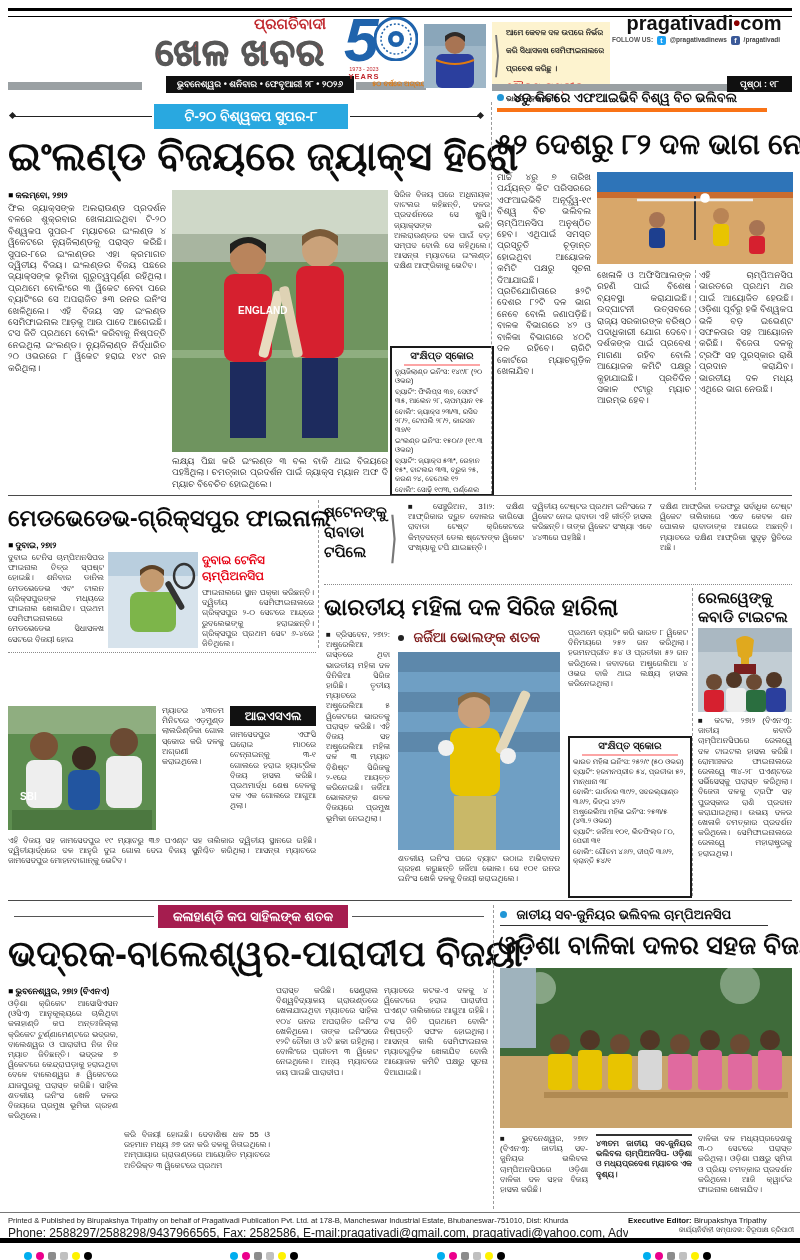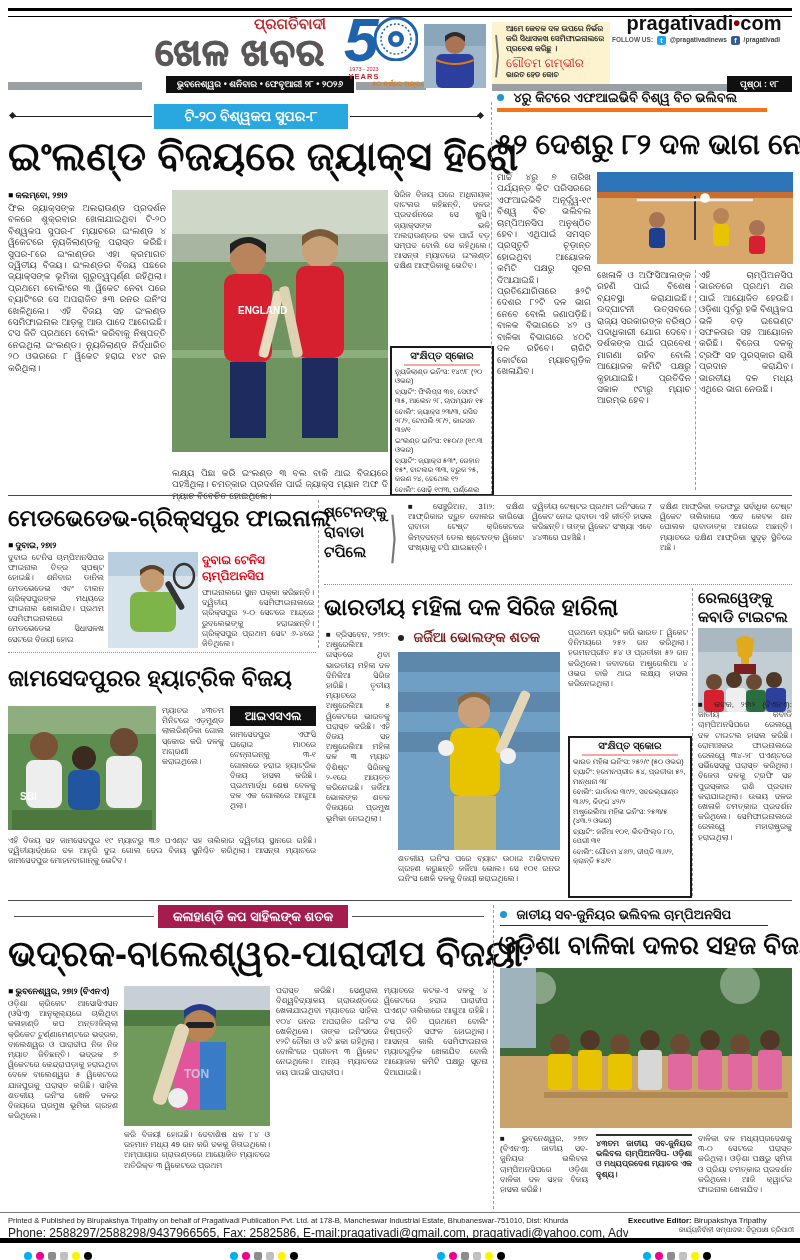--- a/index.html
+++ b/index.html
@@ -64,21 +64,21 @@
       <rect width="62" height="22" fill="#8aa6ba"></rect>
       <circle cx="31" cy="20" r="10" fill="#a87453"></circle>
       <path d="M21 18 q10 -12 20 0 l0 -6 q-10 -8 -20 0 z" fill="#2e2a28"></path>
       <rect x="12" y="30" width="38" height="34" rx="6" fill="#2b3f9e"></rect>
       <path d="M12 36 q19 8 38 0" stroke="#e07a10" stroke-width="2" fill="none"></path>
     </svg>
   </div>
 
   <div class="abs" style="left:492px;top:22px;width:118px;height:68px;background:#fdf3cf;padding:2px 2px 2px 14px;box-sizing:border-box">
     <div class="brace" style="left:2px;top:24px;font-size:14px"></div>
-    <div style="font-size:7.8px;line-height:10px;font-weight:bold;color:#222;text-align:left">ଆମେ କେବଳ ଦଳ ଉପରେ ନିର୍ଭର କରି ସିଧାସଳଖ ସେମିଫାଇନାଲରେ ପ୍ରବେଶ କରିଛୁ ।</div>
+    <div style="font-size:7.8px;line-height:18px;font-weight:bold;color:#222;text-align:left">ଆମେ କେବଳ ଦଳ ଉପରେ ନିର୍ଭର କରି ସିଧାସଳଖ ସେମିଫାଇନାଲରେ ପ୍ରବେଶ କରିଛୁ ।</div>
     <div style="font-size:12px;font-weight:normal;color:#d21c1c;margin-top:2px">ଗୌତମ ଗମ୍ଭୀର</div>
     <div style="font-size:7.5px;font-weight:bold;color:#222">ଭାରତ ହେଡ କୋଚ</div>
   </div>
 
   <div class="abs" style="left:616px;top:12px;width:176px;text-align:center;font-size:20px;font-weight:bold;color:#111">
     <span>pragativadi</span><span style="color:#8b0000">•</span><span>com</span>
   </div>
   <div class="abs" style="left:600px;top:36px;width:192px;text-align:center;font-size:6.5px;color:#555;font-weight:bold">
     <span>FOLLOW US:</span>
     <span class="icon-tw"></span>
@@ -115,21 +115,21 @@
       <rect x="29" y="86" width="18" height="38" fill="#1d2b5e"></rect>
       <rect x="47" y="50" width="5" height="34" rx="2" fill="#e8dcc0" transform="rotate(14 49 67)"></rect>
       <circle cx="74" cy="30" r="9" fill="#caa27a"></circle>
       <path d="M65 28 q9 -10 18 0 l0 -5 q-9 -7 -18 0 z" fill="#7a5a38"></path>
       <rect x="62" y="38" width="24" height="46" rx="5" fill="#d6202f"></rect>
       <rect x="65" y="84" width="18" height="40" fill="#1d2b5e"></rect>
       <rect x="57" y="48" width="5" height="36" rx="2" fill="#ded2b4" transform="rotate(-12 59 66)"></rect>
       <text x="33" y="62" font-size="5" fill="#fff" font-family="sans-serif" font-weight="bold">ENGLAND</text>
     </svg>
   </div>
-  <div class="abs bt" style="left:172px;top:468px;width:216px;height:36px">ଲକ୍ଷ୍ୟ ପିଛା କରି ଇଂଲଣ୍ଡ ୩ ବଲ ବାକି ଥାଇ ବିଜୟରେ ପହଞ୍ଚିଥିଲା। ଚମତ୍କାର ପ୍ରଦର୍ଶନ ପାଇଁ ଜ୍ୟାକ୍ସ ମ୍ୟାନ ଅଫ ଦି ମ୍ୟାଚ ବିବେଚିତ ହୋଇଥିଲେ।</div>
+  <div class="abs bt" style="left:172px;top:456px;width:216px;height:36px">ଲକ୍ଷ୍ୟ ପିଛା କରି ଇଂଲଣ୍ଡ ୩ ବଲ ବାକି ଥାଇ ବିଜୟରେ ପହଞ୍ଚିଥିଲା। ଚମତ୍କାର ପ୍ରଦର୍ଶନ ପାଇଁ ଜ୍ୟାକ୍ସ ମ୍ୟାନ ଅଫ ଦି ମ୍ୟାଚ ବିବେଚିତ ହୋଇଥିଲେ।</div>
 
   <div class="abs bt8" style="left:394px;top:190px;width:96px;height:152px">ସିରିଜ ବିଜୟ ପରେ ଅଧିନାୟକ ବାଟଲର କହିଛନ୍ତି, ଦଳର ପ୍ରଦର୍ଶନରେ ସେ ଖୁସି। ଜ୍ୟାକ୍ସଙ୍କ ଭଳି ଅଲରାଉଣ୍ଡର ଦଳ ପାଇଁ ବଡ଼ ସମ୍ପଦ ବୋଲି ସେ କହିଥିଲେ। ଆସନ୍ତା ମ୍ୟାଚରେ ଇଂଲଣ୍ଡ ଦକ୍ଷିଣ ଆଫ୍ରିକାକୁ ଭେଟିବ।</div>
 
   <div class="score" style="left:390px;top:346px;width:100px;height:146px">
     <div class="t">ସଂକ୍ଷିପ୍ତ ସ୍କୋର</div>
     <div class="l">ନ୍ୟୁଜିଲାଣ୍ଡ ଇନିଂସ: ୧୪୯/୮ (୨୦ ଓଭର)</div>
     <div class="l">ବ୍ୟାଟିଂ: ଫିଲିପ୍ସ ୩୭, ସେଫର୍ଟ ୩୫, ଆଲେନ ୨୮, ଚାପମ୍ୟାନ ୧୫</div>
     <div class="l">ବୋଲିଂ: ଜ୍ୟାକ୍ସ ୨୩/୩, ରସିଦ ୨୮/୨, ଟୋପଲି ୨୮/୨, କାରସନ ୩୭/୧</div>
     <div class="l">ଇଂଲଣ୍ଡ ଇନିଂସ: ୧୫୦/୬ (୧୯.୩ ଓଭର)</div>
     <div class="l">ବ୍ୟାଟିଂ: ଜ୍ୟାକ୍ସ ୫୩*, ରେହାନ ୧୫*, ବାଟଲର ୩୩, ବ୍ରୁକ ୨୫, କରଣ ୨୪, ବେଥେଲ ୧୨</div>
@@ -244,24 +244,23 @@
       <circle cx="8" cy="27" r="4" fill="#6b4a33"></circle>
       <circle cx="18" cy="26" r="4" fill="#513726"></circle>
       <circle cx="28" cy="27" r="4" fill="#6b4a33"></circle>
       <circle cx="38" cy="26" r="4" fill="#513726"></circle>
       <rect x="3" y="31" width="10" height="11" rx="2" fill="#d6202f"></rect>
       <rect x="14" y="30" width="10" height="12" rx="2" fill="#eeeeee"></rect>
       <rect x="24" y="31" width="10" height="11" rx="2" fill="#2a6e3f"></rect>
       <rect x="34" y="30" width="10" height="12" rx="2" fill="#2b3f9e"></rect>
     </svg>
   </div>
-  <div class="abs bt8" style="left:698px;top:700px;width:94px;height:180px">■ କଟକ, ୨୭ା୨ (ବିଏନଏ): ଜାତୀୟ କବାଡି ଚାମ୍ପିଅନସିପରେ ରେଲୱେ ଦଳ ଟାଇଟଲ ହାସଲ କରିଛି। ରୋମାଞ୍ଚକର ଫାଇନାଲରେ ରେଲୱେ ୩୪-୨୮ ପଏଣ୍ଟରେ ସର୍ଭିସେସ୍‌କୁ ପରାସ୍ତ କରିଥିଲା। ବିଜେତା ଦଳକୁ ଟ୍ରଫି ସହ ପୁରସ୍କାର ରାଶି ପ୍ରଦାନ କରାଯାଇଥିଲା। ଉଭୟ ଦଳର ଖେଳାଳି ଚମତ୍କାର ପ୍ରଦର୍ଶନ କରିଥିଲେ। ସେମିଫାଇନାଲରେ ରେଲୱେ ମହାରାଷ୍ଟ୍ରକୁ ହରାଇଥିଲା।</div>
+  <div class="abs bt8" style="left:698px;top:716px;width:94px;height:180px">■ କଟକ, ୨୭ା୨ (ବିଏନଏ): ଜାତୀୟ କବାଡି ଚାମ୍ପିଅନସିପରେ ରେଲୱେ ଦଳ ଟାଇଟଲ ହାସଲ କରିଛି। ରୋମାଞ୍ଚକର ଫାଇନାଲରେ ରେଲୱେ ୩୪-୨୮ ପଏଣ୍ଟରେ ସର୍ଭିସେସ୍‌କୁ ପରାସ୍ତ କରିଥିଲା। ବିଜେତା ଦଳକୁ ଟ୍ରଫି ସହ ପୁରସ୍କାର ରାଶି ପ୍ରଦାନ କରାଯାଇଥିଲା। ଉଭୟ ଦଳର ଖେଳାଳି ଚମତ୍କାର ପ୍ରଦର୍ଶନ କରିଥିଲେ। ସେମିଫାଇନାଲରେ ରେଲୱେ ମହାରାଷ୍ଟ୍ରକୁ ହରାଇଥିଲା।</div>
 
   <div class="abs hdot" style="left:8px;top:652px;width:308px"></div>
-  <div class="abs hl" style="left:8px;top:658px;width:310px;font-size:23px;line-height:40px;white-space:nowrap">ଜାମସେଦପୁରର ହ୍ୟାଟ୍ରିକ ବିଜୟ</div>
   <div class="photo" style="left:8px;top:706px;width:148px;height:124px">
     <svg viewBox="0 0 74 62" preserveAspectRatio="none">
       <rect width="74" height="62" fill="#5d8d4f"></rect>
       <rect width="74" height="14" fill="#8fae80"></rect>
       <circle cx="18" cy="20" r="7" fill="#7a5236"></circle>
       <rect x="9" y="27" width="18" height="24" rx="4" fill="#eeeeee"></rect>
       <circle cx="38" cy="26" r="6" fill="#3a2a1f"></circle>
       <rect x="30" y="32" width="16" height="20" rx="4" fill="#2255a0"></rect>
       <circle cx="58" cy="18" r="7" fill="#6b4a33"></circle>
       <rect x="49" y="25" width="18" height="26" rx="4" fill="#eeeeee"></rect>
@@ -278,36 +277,21 @@
 
   <div class="kickbar" style="left:14px;top:916px;width:140px;border-top-color:#555"></div>
   <div class="abs" style="left:158px;top:905px;width:190px;height:23px;background:#a51d4f;color:#fff;font-size:13px;font-weight:bold;text-align:center;line-height:23px">କଳାହାଣ୍ଡି କପ ସାହିଲଙ୍କ ଶତକ</div>
   <div class="kickbar" style="left:352px;top:916px;width:132px;border-top-color:#555"></div>
   <div class="abs hl" style="left:8px;top:928px;width:484px;font-size:36px;line-height:52px;white-space:nowrap">ଭଦ୍ରକ-ବାଲେଶ୍ୱର-ପାରାଦୀପ ବିଜୟୀ</div>
 
   <div class="abs" style="left:8px;top:986px;width:110px;height:222px;overflow:hidden">
     <div class="byline">■ ଭୁବନେଶ୍ୱର, ୨୭ା୨ (ବିଏନଏ)</div>
     <div class="bt8">ଓଡ଼ିଶା କ୍ରିକେଟ ଆସୋସିଏସନ (ଓସିଏ) ଆନୁକୂଲ୍ୟରେ ଚାଲିଥିବା କଳାହାଣ୍ଡି କପ ଅନ୍ତଃଜିଲ୍ଲା କ୍ରିକେଟ ଟୁର୍ଣ୍ଣାମେଣ୍ଟରେ ଭଦ୍ରକ, ବାଲେଶ୍ୱର ଓ ପାରାଦୀପ ନିଜ ନିଜ ମ୍ୟାଚ ଜିତିଛନ୍ତି। ଭଦ୍ରକ ୭ ୱିକେଟରେ କେନ୍ଦ୍ରାପଡ଼ାକୁ ହରାଇଥିବା ବେଳେ ବାଲେଶ୍ୱର ୫ ୱିକେଟରେ ଯାଜପୁରକୁ ପରାସ୍ତ କରିଛି। ସାହିଲ ଶତକୀୟ ଇନିଂସ ଖେଳି ଦଳର ବିଜୟରେ ପ୍ରମୁଖ ଭୂମିକା ଗ୍ରହଣ କରିଥିଲେ।</div>
   </div>
-  <div class="photo" style="left:124px;top:986px;width:146px;height:140px">
-    <svg viewBox="0 0 73 70" preserveAspectRatio="none">
-      <rect width="73" height="70" fill="#6f9a5c"></rect>
-      <rect width="73" height="12" fill="#c9cfd6"></rect>
-      <rect y="12" width="73" height="8" fill="#4e7a44"></rect>
-      <circle cx="38" cy="20" r="8" fill="#b98455"></circle>
-      <path d="M30 16 q8 -8 16 0 l0 -4 q-8 -6 -16 0 z" fill="#243a8c"></path>
-      <rect x="31" y="18" width="14" height="3" rx="1.5" fill="#20222a"></rect>
-      <path d="M25 28 h13 v34 h-13 z" fill="#e1559a"></path>
-      <path d="M38 28 h13 v34 h-13 z" fill="#3a7bc8"></path>
-      <rect x="20" y="18" width="7" height="42" rx="3" fill="#e4d7b8" transform="rotate(18 23 39)"></rect>
-      <circle cx="27" cy="56" r="5" fill="#eeeeee"></circle>
-      <text x="30" y="46" font-size="6" fill="#d9e4f0" font-family="sans-serif" font-weight="bold" opacity="0.7">TON</text>
-    </svg>
-  </div>
-  <div class="abs bt8" style="left:124px;top:1130px;width:146px;height:78px">କରି ବିଜୟୀ ହୋଇଛି। ଦେବାଶିଷ ଧଳ ୮୪ ଓ ରହମାନ ମଧ୍ୟ 49 ରନ କରି ଦଳକୁ ଜିତାଇଥିଲେ। ଅମ୍ପାୟାର ଗ୍ରାଉଣ୍ଡରେ ଆୟୋଜିତ ମ୍ୟାଚରେ ଅତିରିକ୍ତ ୩ ୱିକେଟରେ ପ୍ରଥମ</div>
+  <div class="abs bt8" style="left:124px;top:1130px;width:146px;height:78px">କରି ବିଜୟୀ ହୋଇଛି। ଦେବାଶିଷ ଧଳ 55 ଓ ରହମାନ ମଧ୍ୟ ୬୭ ରନ କରି ଦଳକୁ ଜିତାଇଥିଲେ। ଅମ୍ପାୟାର ଗ୍ରାଉଣ୍ଡରେ ଆୟୋଜିତ ମ୍ୟାଚରେ ଅତିରିକ୍ତ ୩ ୱିକେଟରେ ପ୍ରଥମ</div>
   <div class="abs bt8" style="left:276px;top:986px;width:102px;height:222px">ପରାସ୍ତ କରିଛି। ସେଣ୍ଟ୍ରାଲ ବିଶ୍ୱବିଦ୍ୟାଳୟ ଗ୍ରାଉଣ୍ଡରେ ଖେଳାଯାଇଥିବା ମ୍ୟାଚରେ ସାହିଲ ୧୦୪ ରନର ଅପରାଜିତ ଇନିଂସ ଖେଳିଥିଲେ। ତାଙ୍କ ଇନିଂସରେ ୧୨ଟି ଚୌକା ଓ ୪ଟି ଛକା ରହିଥିଲା। ବୋଲିଂରେ ପ୍ରୀତମ ୩ ୱିକେଟ ନେଇଥିଲେ। ଅନ୍ୟ ମ୍ୟାଚରେ ଜୟ ପାଇଛି ପାରାଦୀପ।</div>
   <div class="abs bt8" style="left:384px;top:986px;width:104px;height:222px">ମ୍ୟାଚରେ କଟକ-ଏ ଦଳକୁ ୪ ୱିକେଟରେ ହରାଇ ପାରାଦୀପ ପଏଣ୍ଟ ତାଲିକାରେ ଆଗୁଆ ରହିଛି। ଟସ ଜିତି ପ୍ରଥମେ ବୋଲିଂ ନିଷ୍ପତ୍ତି ସଫଳ ହୋଇଥିଲା। ଆସନ୍ତା କାଲି ସେମିଫାଇନାଲ ମ୍ୟାଚଗୁଡ଼ିକ ଖେଳାଯିବ ବୋଲି ଆୟୋଜକ କମିଟି ପକ୍ଷରୁ ସୂଚନା ଦିଆଯାଇଛି।</div>
 
   <div class="abs vdash" style="left:493px;top:905px;height:304px"></div>
   <div class="abs" style="left:500px;top:905px;width:268px;border-bottom:1px solid #333;padding-bottom:2px">
     <span class="bullet"></span>
     <span class="hl" style="font-size:13px">ଜାତୀୟ ସବ-ଜୁନିୟର ଭଲିବଲ ଚାମ୍ପିଅନସିପ</span>
   </div>
   <div class="abs hl" style="left:498px;top:924px;width:294px;font-size:26px;line-height:42px;white-space:nowrap">ଓଡ଼ିଶା ବାଳିକା ଦଳର ସହଜ ବିଜୟ</div>
   <div class="photo" style="left:500px;top:968px;width:292px;height:160px">

